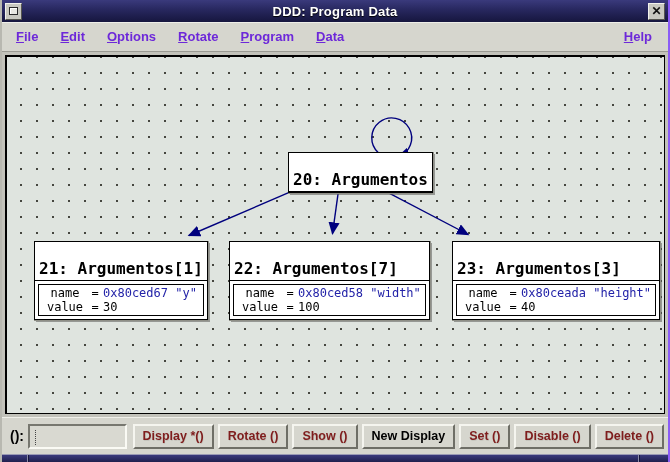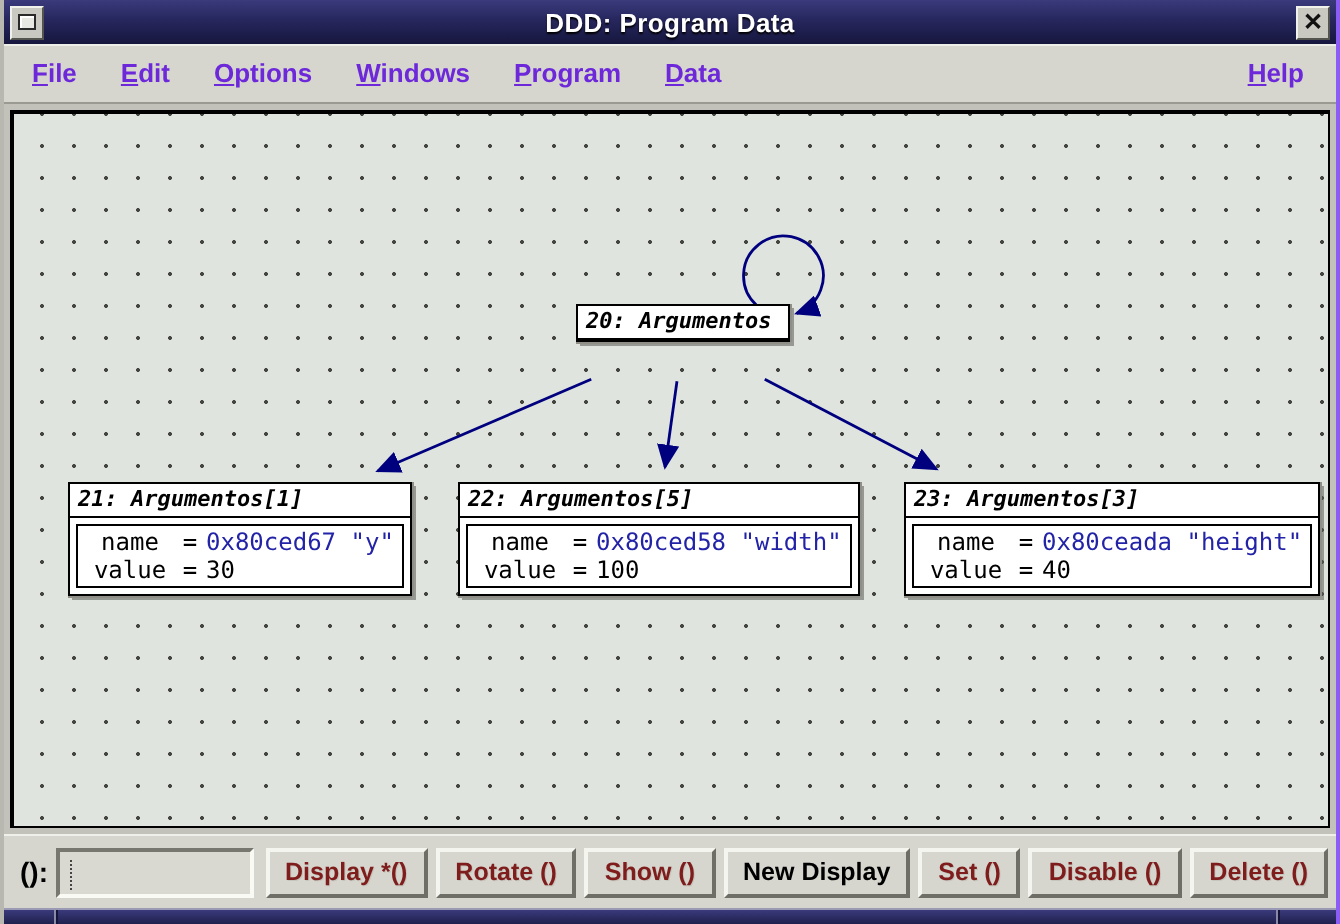--- a/index.html
+++ b/index.html
@@ -81,25 +81,24 @@
   .edges { position:absolute; left:0; top:0; width:100%; height:100%; }
   
   .node {
     position:absolute;
     background:#ffffff;
     border:1px solid #000;
     box-shadow:1px 0 0 #8f8f87, 0 1px 0 #8f8f87, 2px 2px 0 rgba(90,90,85,0.55);
     font-family:"DejaVu Sans Mono", monospace;
   }
   .node-title {
-    font-weight:bold; font-size:11px; color:#000;
-    padding:1px 4px 2px 4px;
+    font-weight:bold; font-size:16px; color:#000;
+    padding:17px 4px 2px 4px;
     border-bottom:1px solid #000;
     white-space:nowrap;
-    font-style:italic;
   }
   .node-body {
     margin:3px; padding:1px 4px;
     border:1px solid #000;
     font-size:12px; line-height:14px;
     white-space:nowrap;
   }
   .frow { display:flex;text-align:center; }
   .fname { width:44px; color:#000; }
   .feq { width:16px; color:#000; }
@@ -170,21 +169,21 @@
     </div>
     <div class="tb-btn close-btn">
       <span>✕</span>
     </div>
   </div>
 
   <div class="menubar">
     <div class="menu-item">File</div>
     <div class="menu-item">Edit</div>
     <div class="menu-item">Options</div>
-    <div class="menu-item">Windows</div>
+    <div class="menu-item">Rotate</div>
     <div class="menu-item">Program</div>
     <div class="menu-item">Data</div>
     <div class="menu-item menu-help">Help</div>
   </div>
 
   <div class="canvas-wrap">
     <div class="canvas">
 
       <svg class="edges" width="658" height="357" viewBox="0 0 658 357">
         <defs>
@@ -216,21 +215,21 @@
           </div>
           <div class="frow">
             <span class="fname">value</span>
             <span class="feq">=</span>
             <span class="fval">30</span>
           </div>
         </div>
       </div>
 
       <div class="node" style="left:222px; top:184px; min-width:196px;">
-        <div class="node-title">22: Argumentos[5]</div>
+        <div class="node-title">22: Argumentos[7]</div>
         <div class="node-body">
           <div class="frow">
             <span class="fname">name</span>
             <span class="feq">=</span>
             <span class="fval-blue">0x80ced58 "width"</span>
           </div>
           <div class="frow">
             <span class="fname">value</span>
             <span class="feq">=</span>
             <span class="fval">100</span>

